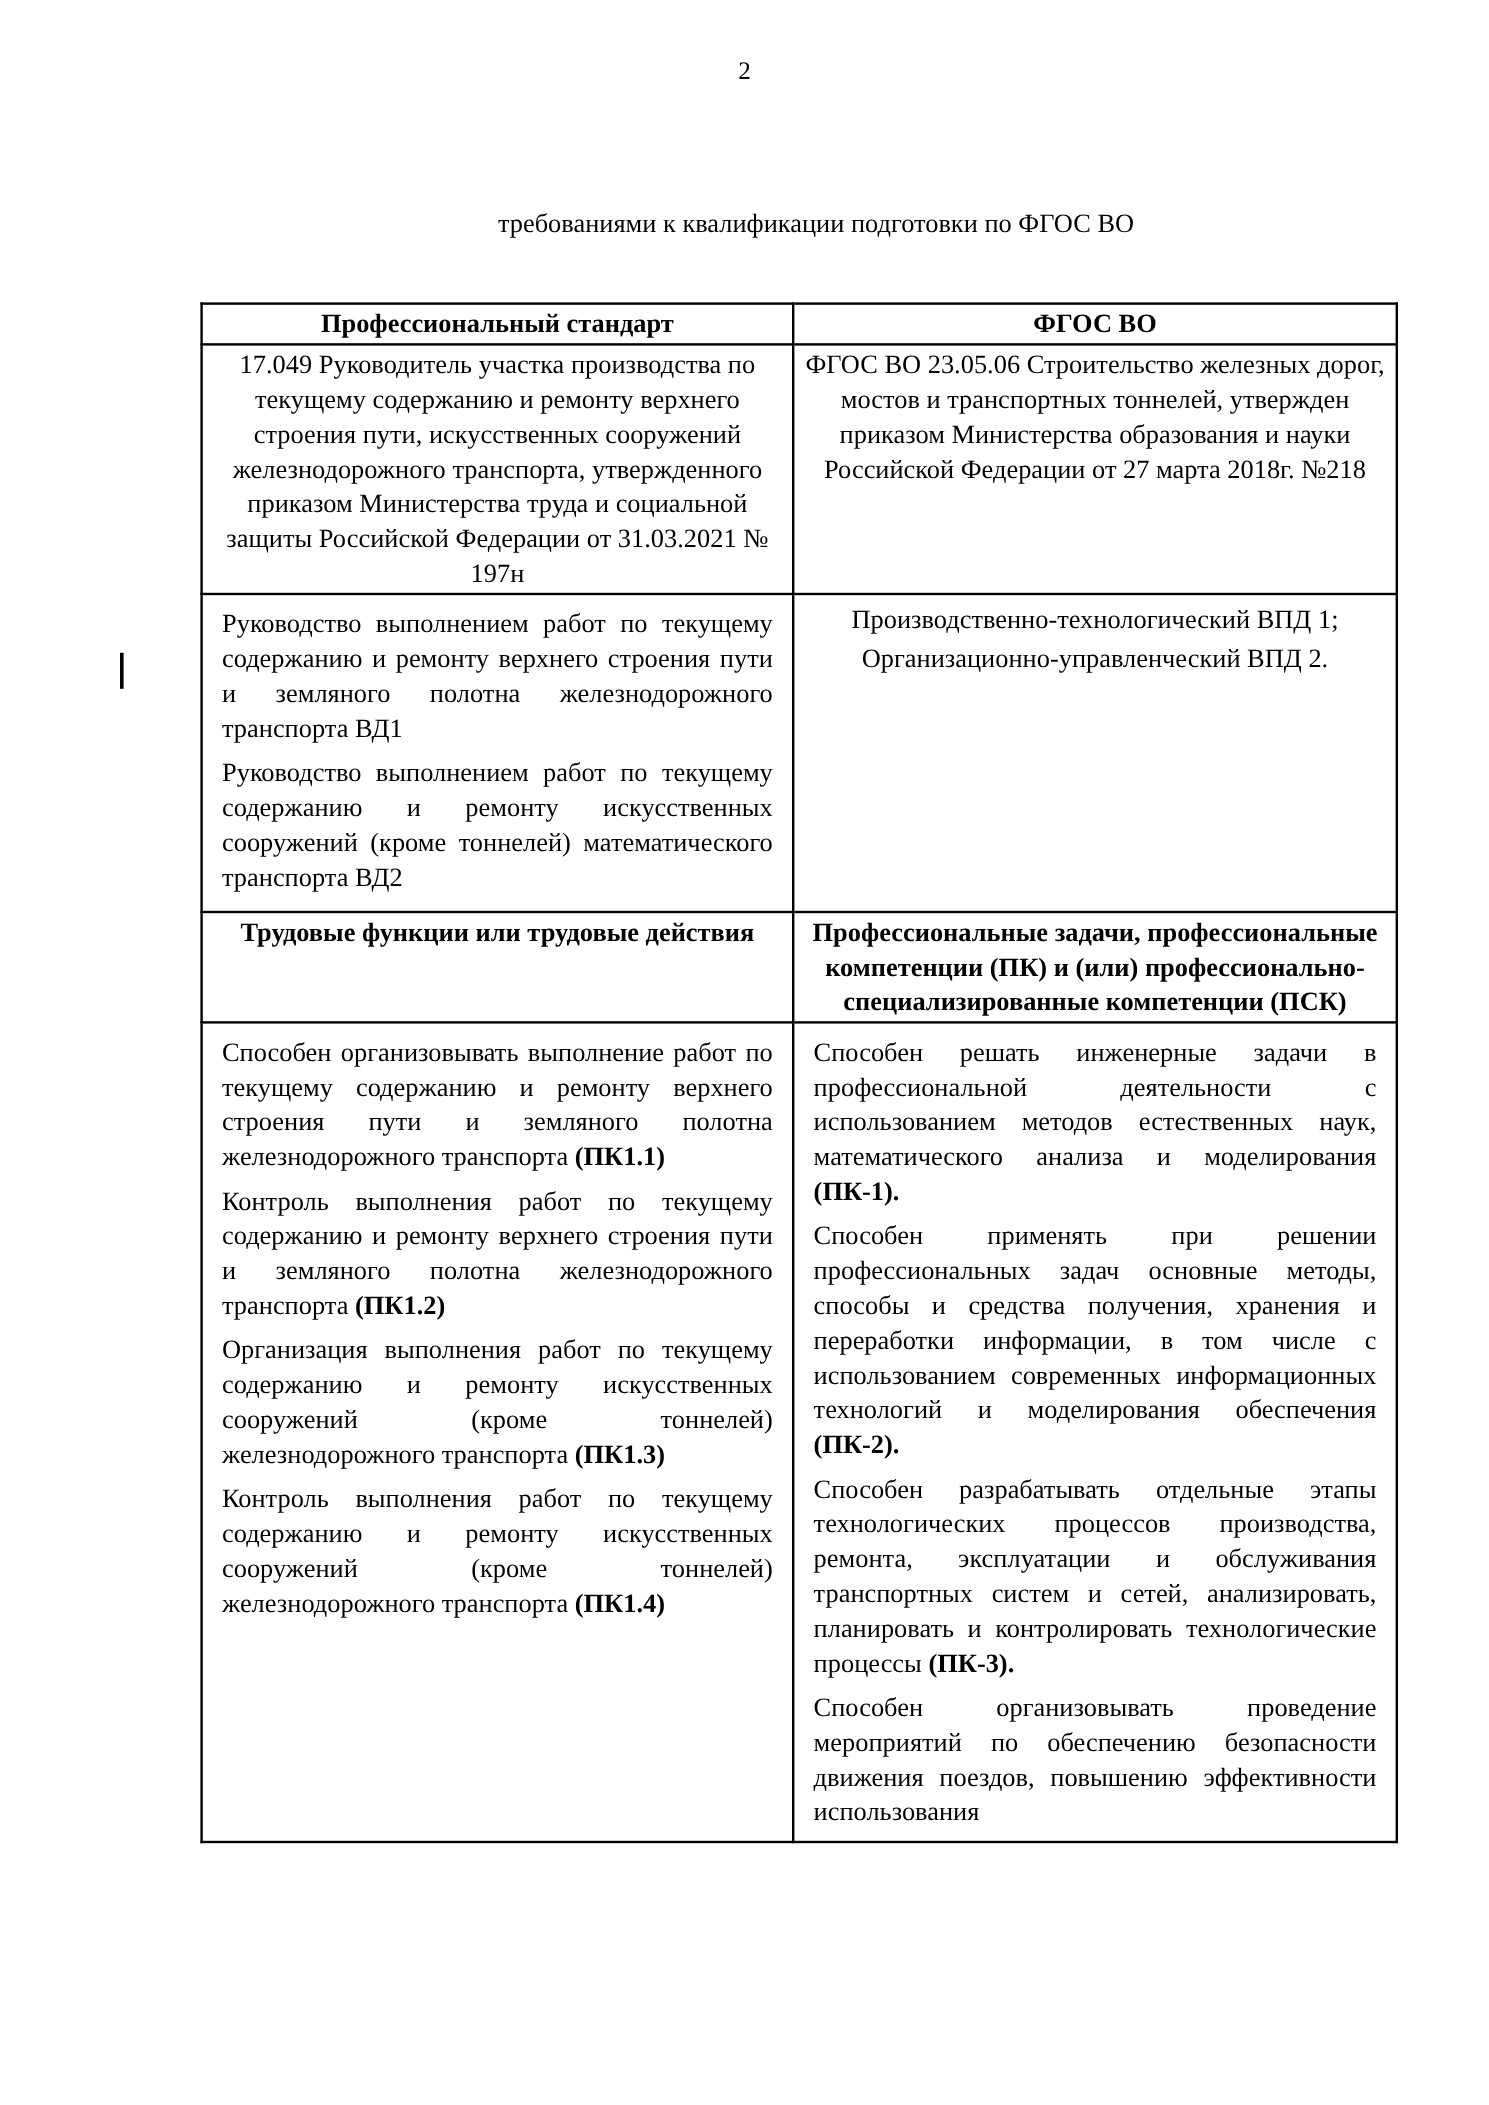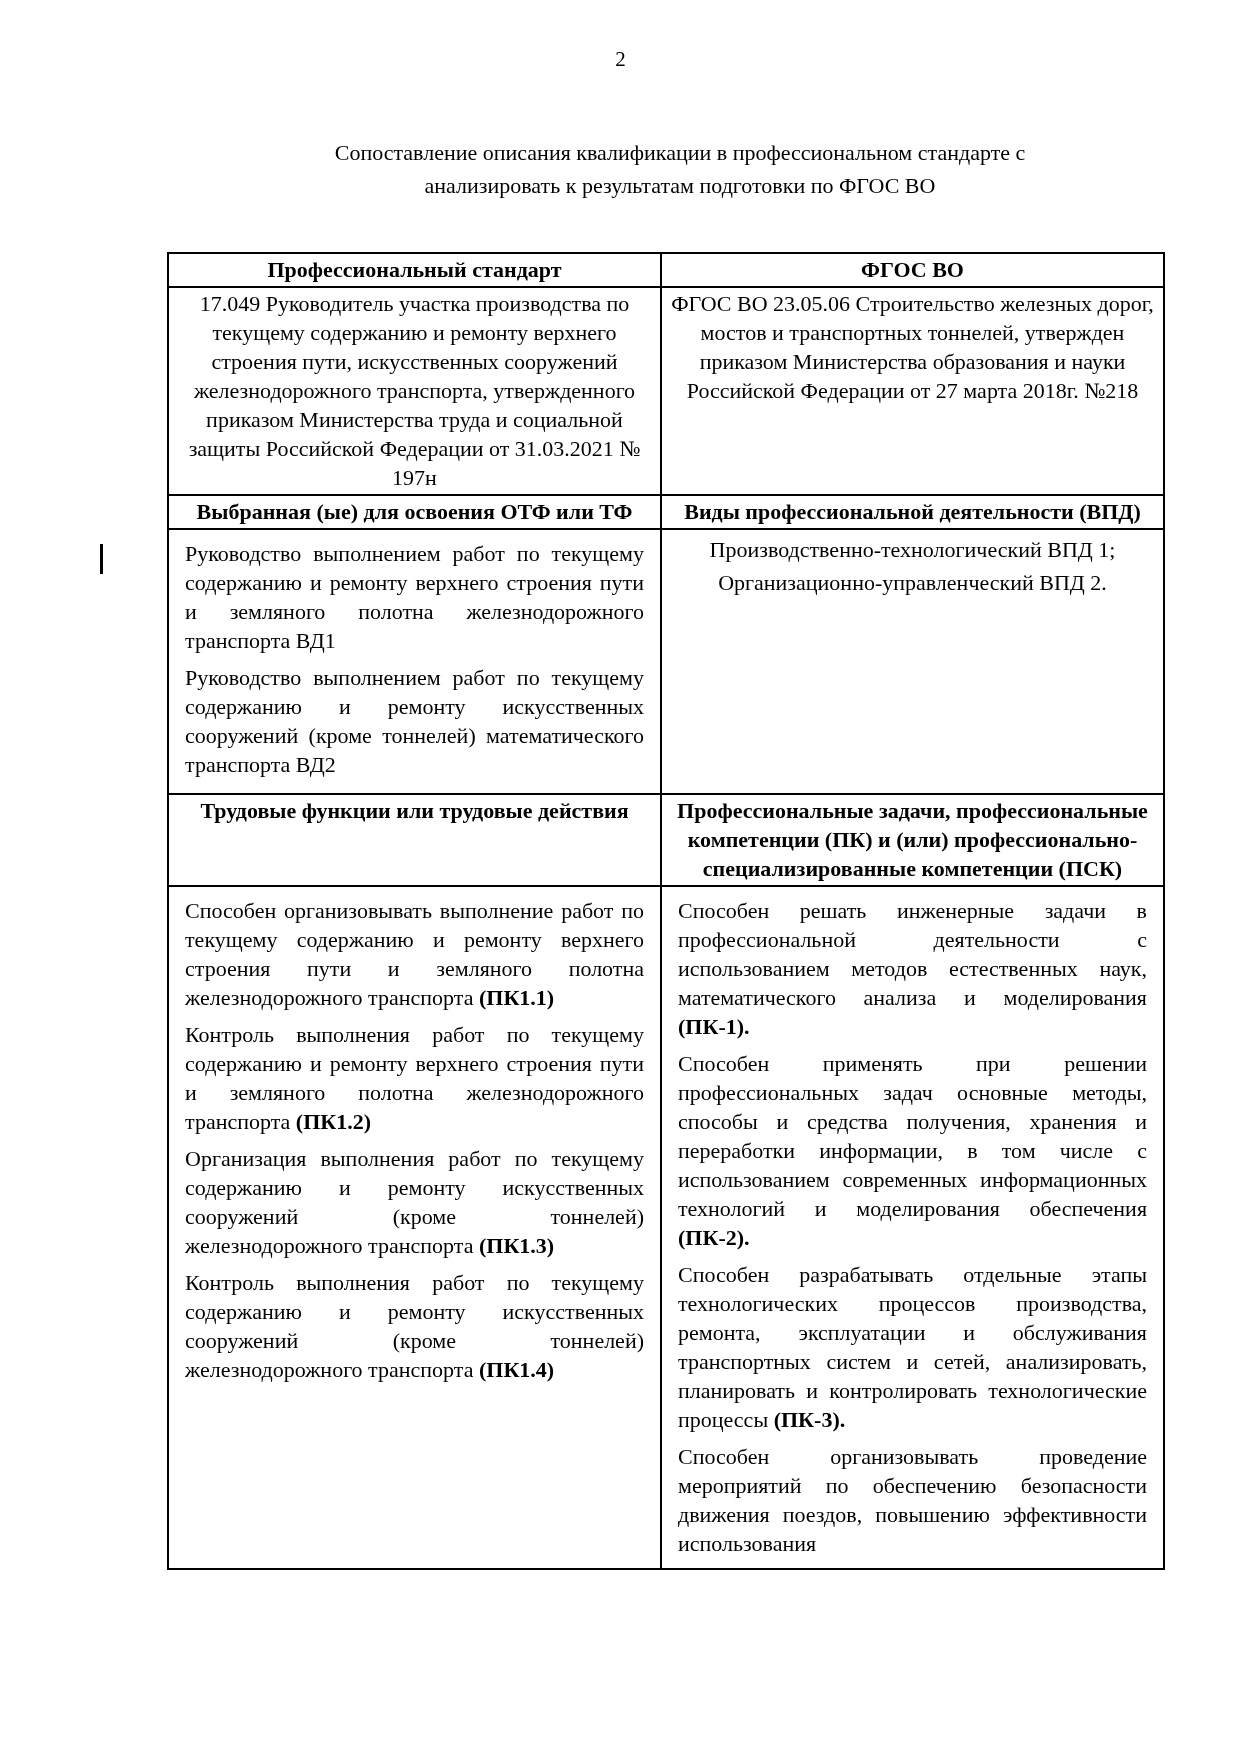--- a/index.html
+++ b/index.html
@@ -44,22 +44,22 @@
   tr.r-main td{height:664px;}
 </style>
 </head>
 <body>
 
 <div class="page">
 
   <div class="page-number">2</div>
 
   <div class="doc-title">
-    <span>Сопоставление описания квалификации в профессиональном стандарте с</span><br>
-    <span>анализировать к результатам подготовки по ФГОС ВО</span>
+    <br>
+    <span>требованиями к квалификации подготовки по ФГОС ВО</span>
   </div>
 
   <div class="revision-bar"></div>
 
   <table class="cmp">
     <colgroup>
       <col style="width:493px">
       <col style="width:503px">
     </colgroup>
 
@@ -67,24 +67,20 @@
         <tr>
       <td class="hdr">Профессиональный стандарт</td>
       <td class="hdr">ФГОС ВО</td>
     </tr>
 
     <tr class="r-standard">
       <td class="cent">17.049 Руководитель участка производства по текущему содержанию и ремонту верхнего строения пути, искусственных сооружений железнодорожного транспорта, утвержденного приказом Министерства труда и социальной защиты Российской Федерации от 31.03.2021 № 197н</td>
       <td class="cent">ФГОС ВО 23.05.06 Строительство железных дорог, мостов и транспортных тоннелей, утвержден приказом Министерства образования и науки Российской Федерации от 27 марта 2018г. №218</td>
     </tr>
 
-    <tr>
-      <td class="hdr">Выбранная (ые) для освоения ОТФ или ТФ</td>
-      <td class="hdr">Виды профессиональной деятельности (ВПД)</td>
-    </tr>
 
     <tr class="r-otf">
       <td class="body">
         <p>Руководство выполнением работ по текущему содержанию и ремонту верхнего строения пути и земляного полотна железнодорожного транспорта ВД1</p>
         <p>Руководство выполнением работ по текущему содержанию и ремонту искусственных сооружений (кроме тоннелей) математического транспорта ВД2</p>
       </td>
       <td class="list">
         <p>Производственно-технологический ВПД 1;</p>
         <p>Организационно-управленческий ВПД 2.</p>
       </td>

